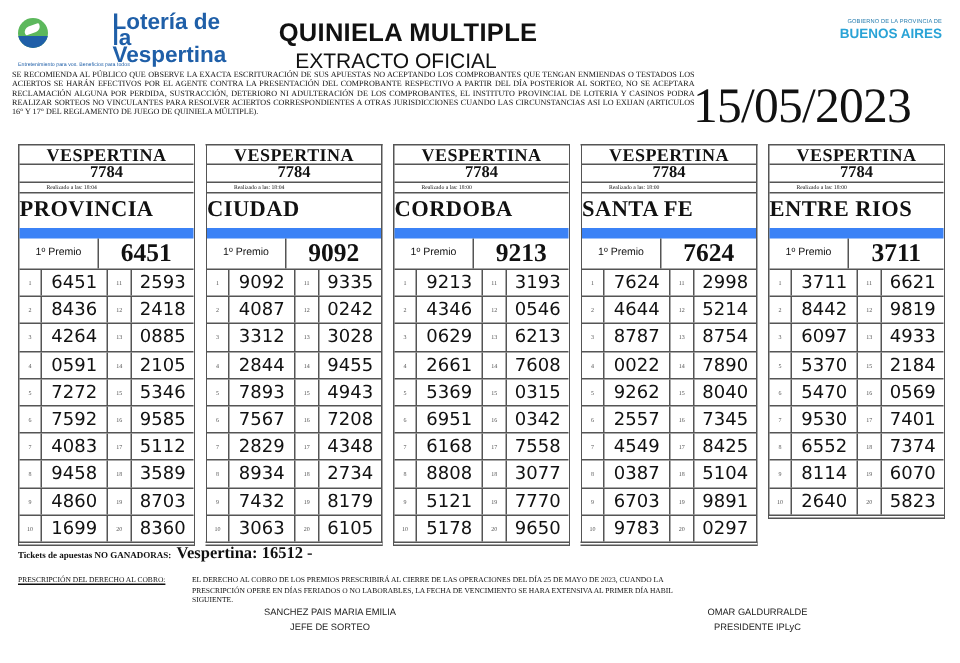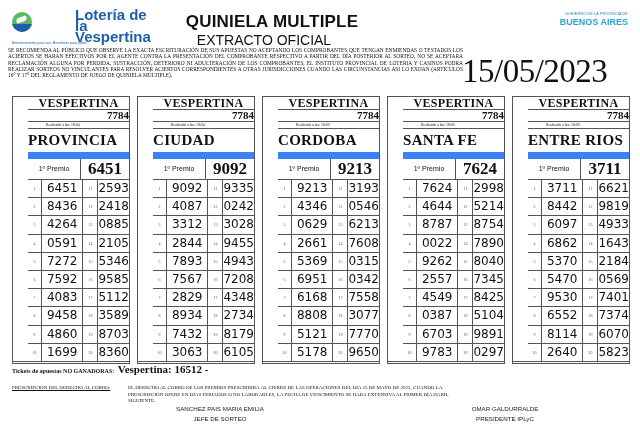--- a/index.html
+++ b/index.html
@@ -14,23 +14,23 @@
 
     .title { position:absolute; left:0; width:544px; top:12px; text-align:center; font-family:"Liberation Sans", sans-serif; font-weight:bold; font-size:17px; letter-spacing:0.2px; }
     .subtitle { position:absolute; left:0; width:528px; top:32px; text-align:center; font-family:"Liberation Sans", sans-serif; font-size:14px; }
     .gov { position:absolute; right:12px; top:12px; text-align:right; font-family:"Liberation Sans", sans-serif; }
     .gov-small { font-size:3.8px; color:#2a7fb0; letter-spacing:0.1px; }
     .gov-big { font-size:9px; font-weight:bold; color:#29a3d6; margin-top:1px; }
 
     .notice { position:absolute; left:8px; top:47px; width:455px; font-size:5.4px; line-height:6.3px; text-align:justify; text-transform:uppercase; }
     .date { position:absolute; left:462px; top:54px; font-size:33px; line-height:34px; letter-spacing:-0.5px; }
 
-    .board { position:absolute; top:96px; width:118px; border:1px solid #555; border-bottom:3px double #555; box-sizing:border-box;padding-left:15px; }
+    .board { position:absolute; top:96px; width:118px; border:1px solid #555; border-bottom:3px double #555; box-sizing:border-box; }
     .b-head { text-align:center; font-weight:bold; font-size:12px; height:12px; line-height:12px; border-bottom:1px solid #555; letter-spacing:0.3px; }
-    .b-num { text-align:right; font-weight:bold; font-size:11px; height:11px; line-height:11px; border-bottom:1px solid #555; }
+    .b-num { text-align:center; font-weight:bold; font-size:11px; height:11px; line-height:11px; border-bottom:1px solid #555; }
     .b-real { font-size:3.8px; height:6px; line-height:6px; padding-left:18px; border-bottom:1px solid #555; }
     .b-prov { text-align:left; font-weight:bold; font-size:15px; height:23px; line-height:23px; border-bottom:7px solid #3b82f6; letter-spacing:0.3px; }
     .b-prem { display:flex; height:20px; border-bottom:1px solid #555; }
     .b-prem-lbl { width:52px; border-right:1px solid #555; font-family:"Liberation Sans", sans-serif; font-size:7px; line-height:20px; text-align:center; }
     .b-prem-val { flex:1; text-align:center; font-weight:bold; font-size:17px; line-height:20px; }
     .b-row { display:flex; height:17.2px; border-bottom:1px solid #555; }
     .b-row:last-child { border-bottom:none; }
     .c-idx { width:14px; border-right:1px solid #555; font-size:4px; line-height:17px; text-align:center; color:#555; }
     .c-val { width:43px; border-right:1px solid #555; font-family:"DejaVu Sans", sans-serif; font-size:12px; line-height:17px; text-align:center; }
     .c-idx2 { width:15px; border-right:1px solid #555; font-size:4px; line-height:17px; text-align:center; color:#555; }
@@ -369,26 +369,20 @@
         <div class="c-idx2">12</div>
         <div class="c-val2">9819</div>
       </div>
       <div class="b-row">
         <div class="c-idx">3</div>
         <div class="c-val">6097</div>
         <div class="c-idx2">13</div>
         <div class="c-val2">4933</div>
       </div>
       <div class="b-row">
-        <div class="c-idx">4</div>
-        <div class="c-val">6862</div>
-        <div class="c-idx2">14</div>
-        <div class="c-val2">1643</div>
-      </div>
-      <div class="b-row">
         <div class="c-idx">5</div>
         <div class="c-val">5370</div>
         <div class="c-idx2">15</div>
         <div class="c-val2">2184</div>
       </div>
       <div class="b-row">
         <div class="c-idx">6</div>
         <div class="c-val">5470</div>
         <div class="c-idx2">16</div>
         <div class="c-val2">0569</div>

